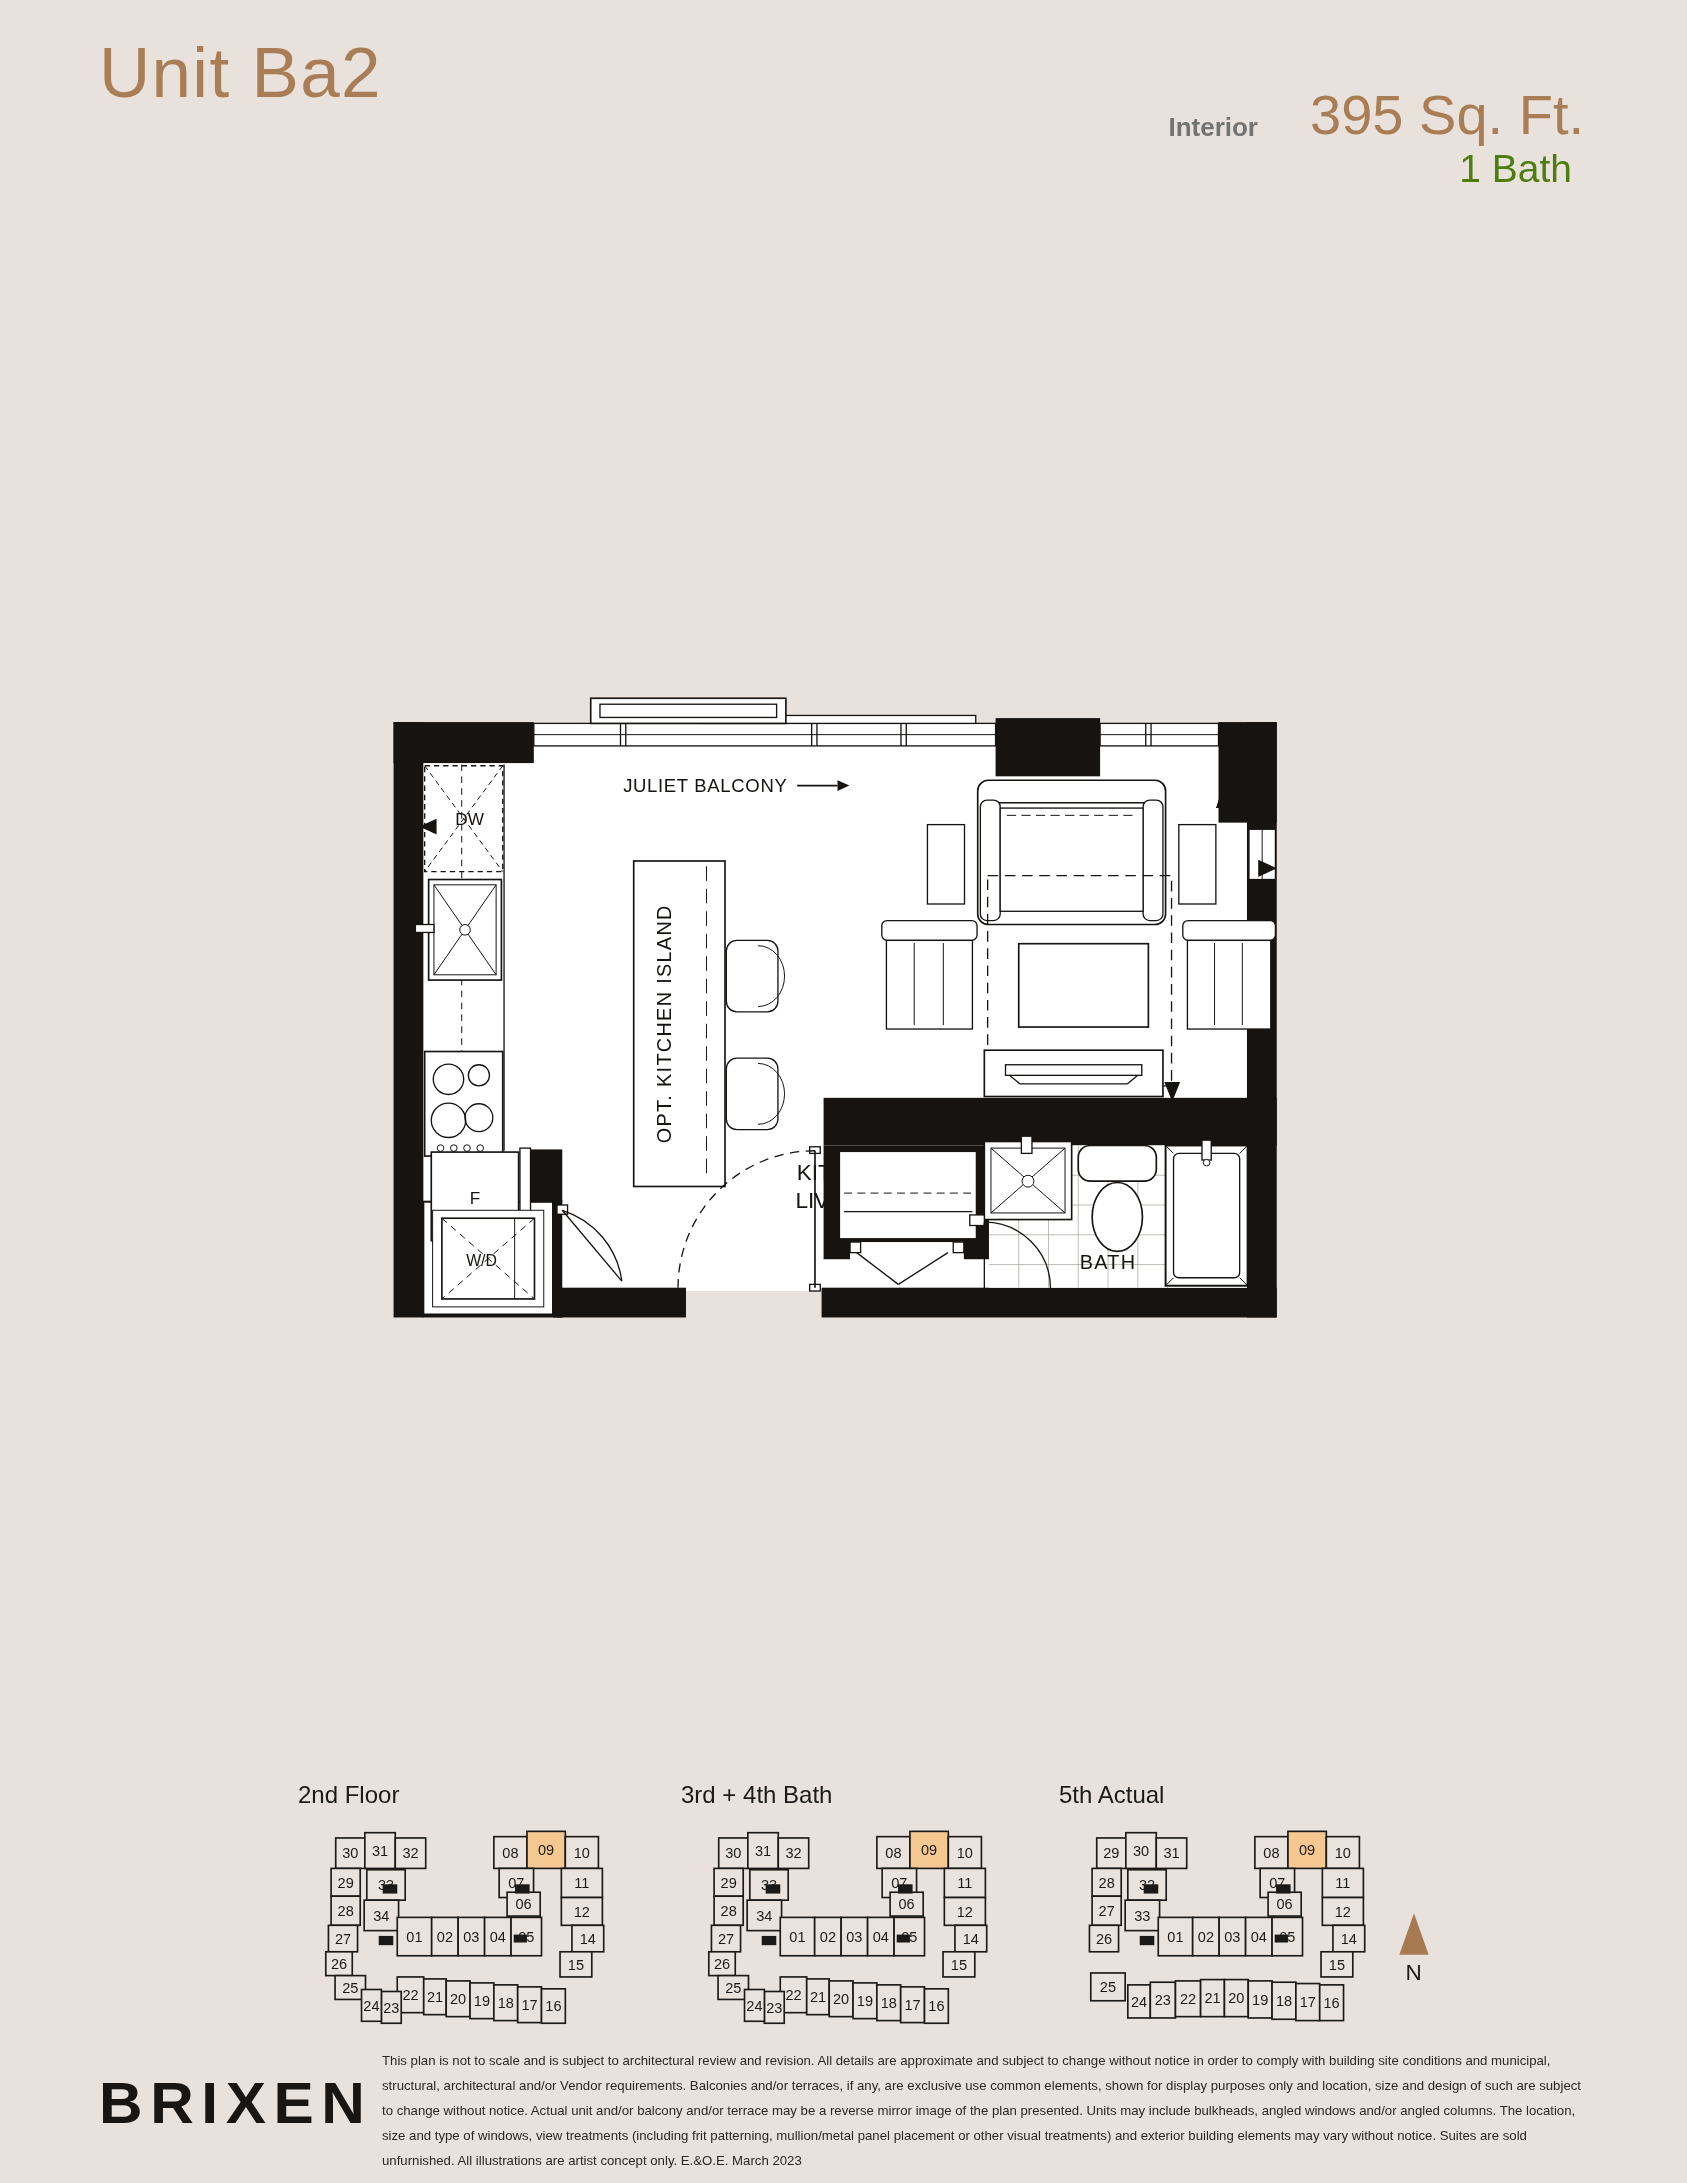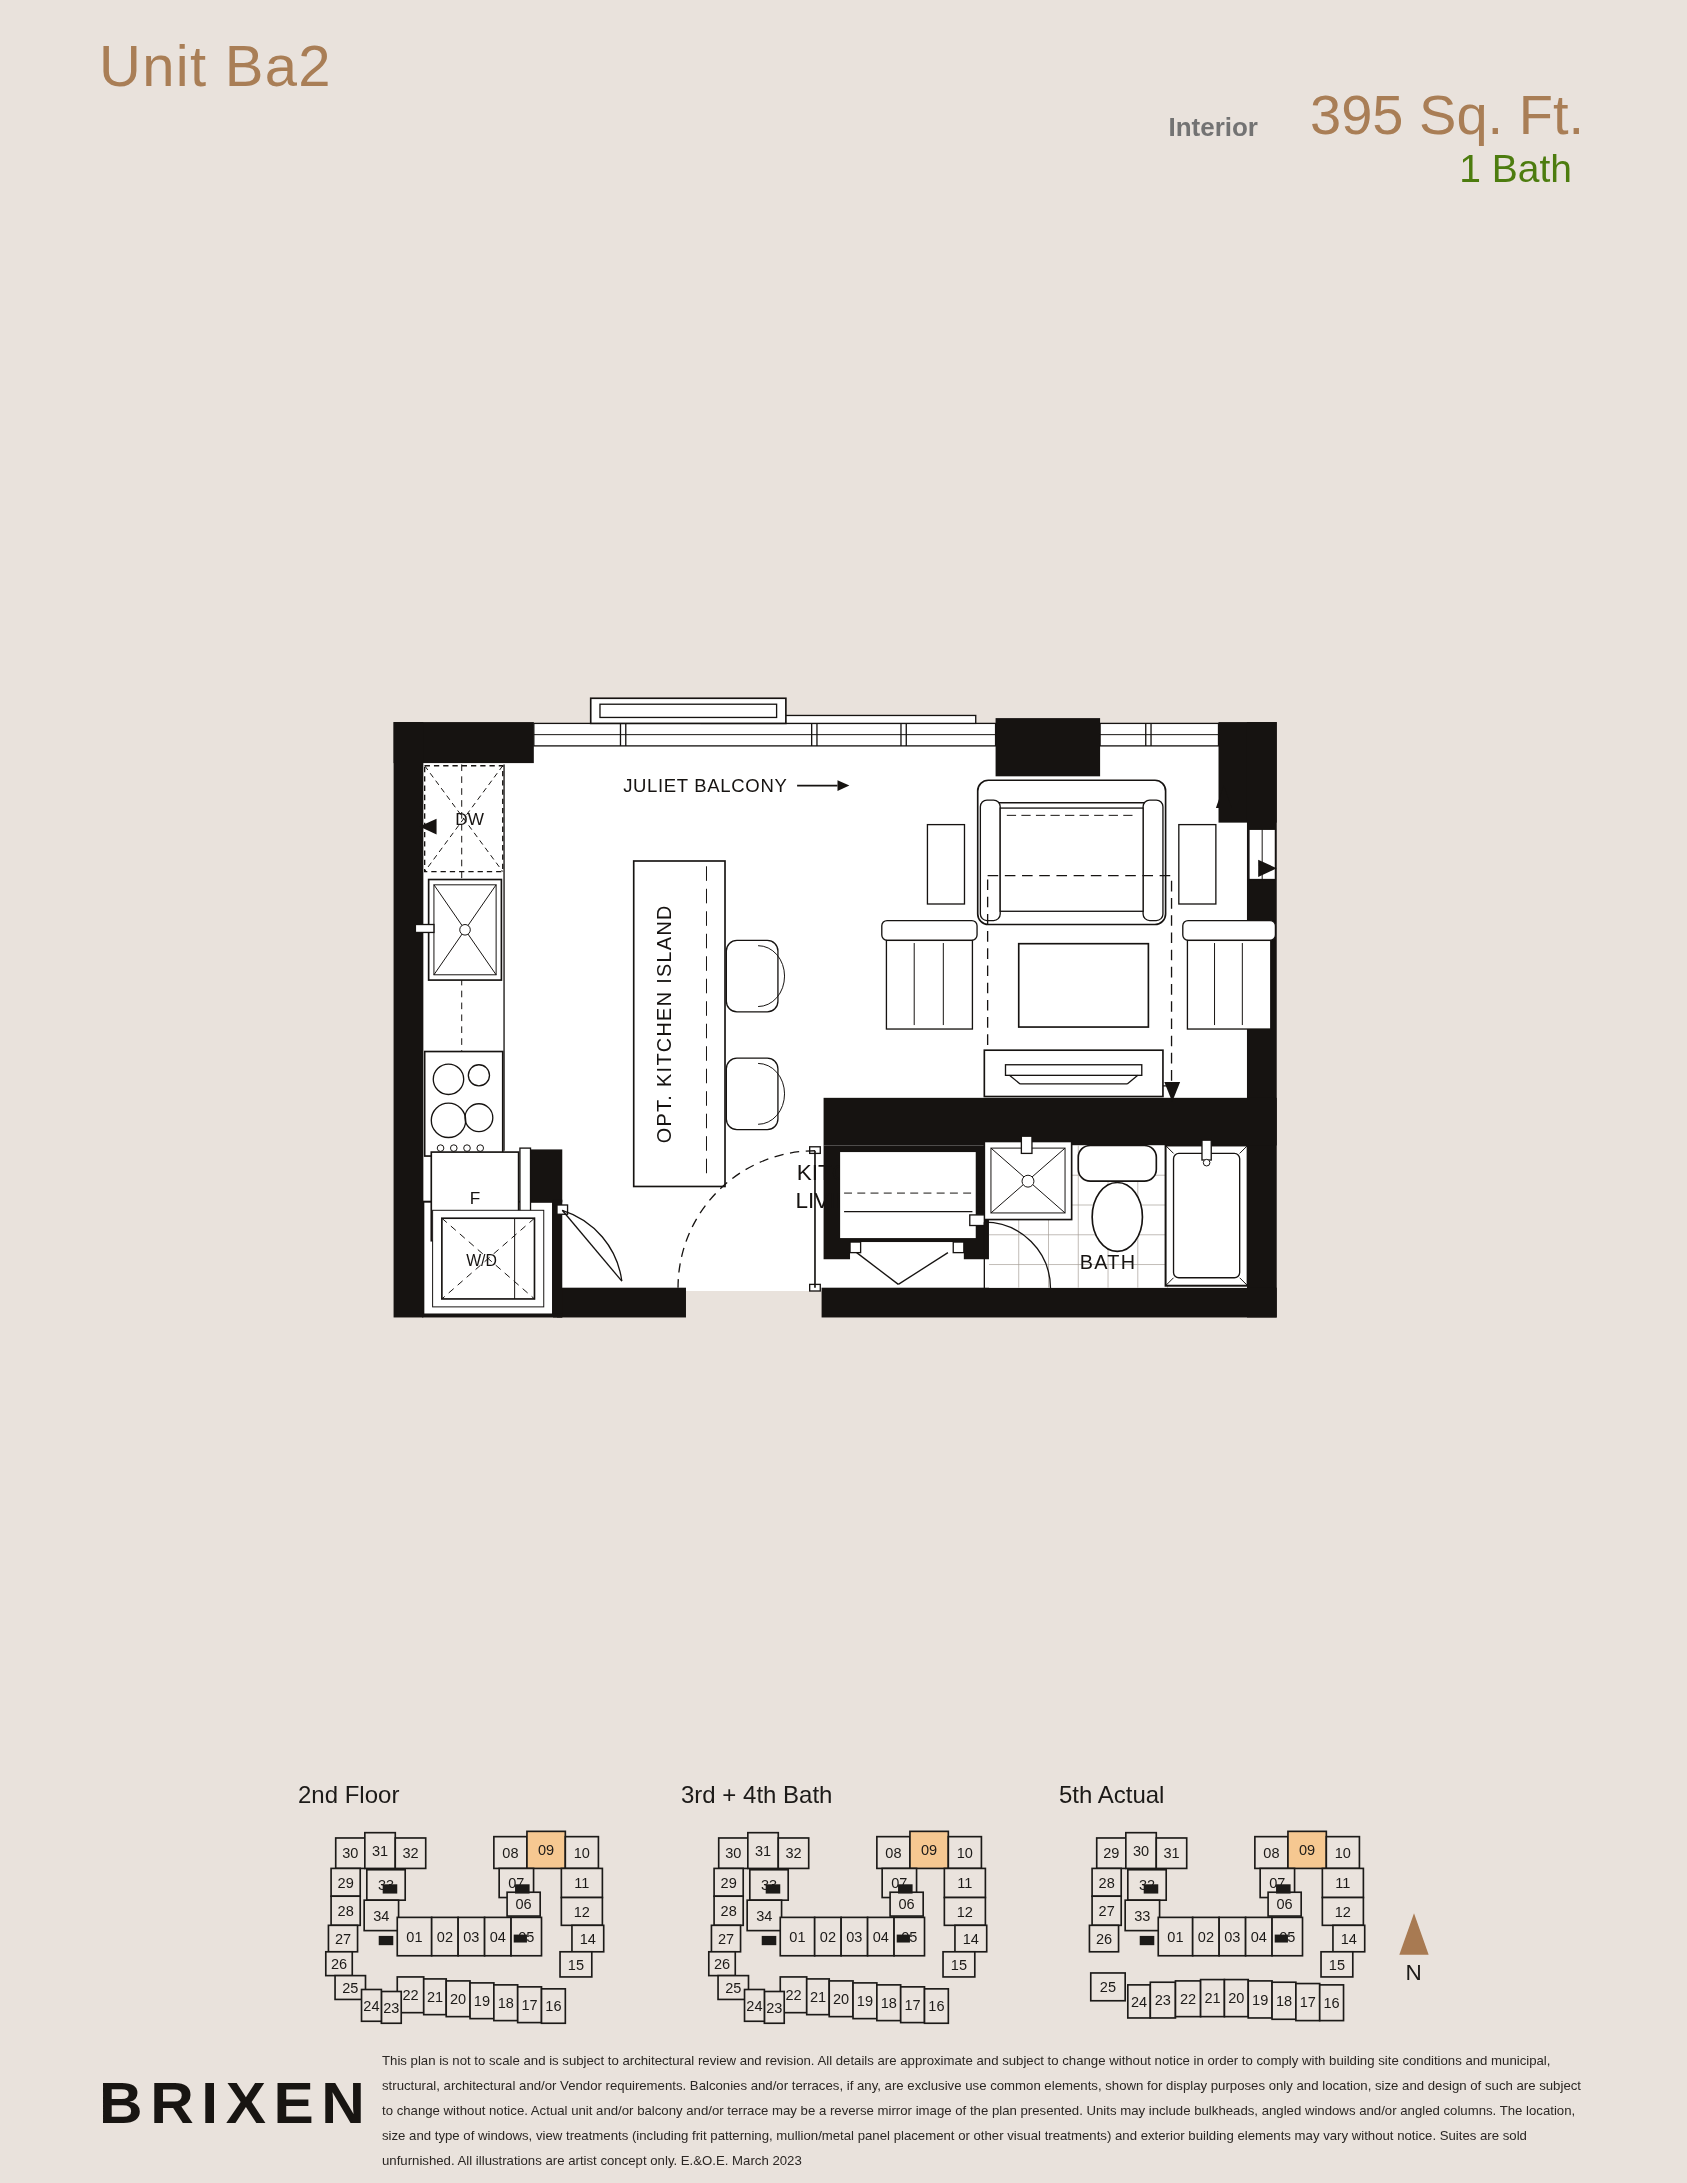--- a/index.html
+++ b/index.html
@@ -1,18 +1,18 @@
 <!DOCTYPE html>
 <html style="font-size:10.6px"><head>
 <meta charset="utf-8">
 <style>
   html,body{margin:0;padding:0;}
   body{width:1687px;height:2183px;position:relative;background:#e9e2dc;font-family:"Liberation Sans",sans-serif;overflow:hidden;}
   .abs{position:absolute;}
-  .unit-title{left:99px;top:32px;font-size:58px;letter-spacing:1.3px;color:#a97e56;font-weight:normal;}
+  .unit-title{left:99px;top:32px;font-size:71px;letter-spacing:1.3px;color:#a97e56;font-weight:normal;}
   .interior-label{right:429px;top:112px;font-size:26px;color:#737373;font-weight:bold;}
   .area-label{right:103px;top:82px;font-size:56px;color:#a97e56;}
   .bath-label{right:115px;top:147px;font-size:39px;color:#4d7c0f;}
   .plan-wrap{left:390px;top:689px;width:887px;height:645px;}
   .fk-title{top:1781px;width:311px;text-align:left;font-size:24px;color:#1c1a18;}
   .fk-svg{top:1818px;width:311px;height:212px;}
   .compass{left:1377px;top:1912px;width:73px;text-align:center;}
   .compass svg{display:block;margin:0 auto;}
   .compass-n{font-size:22.5px;color:#1c1a18;margin-top:4px;}
   .logo{left:99px;top:2069px;font-size:58px;font-weight:bold;letter-spacing:7.3px;color:#181512;transform:scale(1.04,1.0);transform-origin:left top;}

